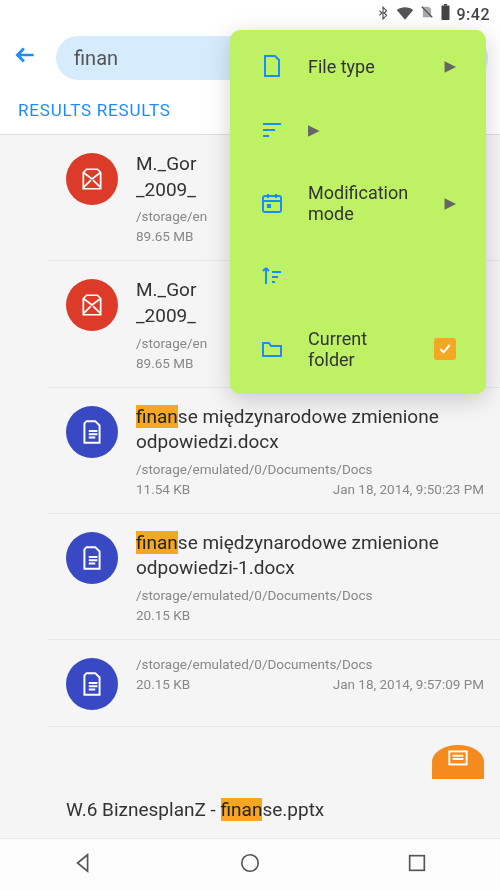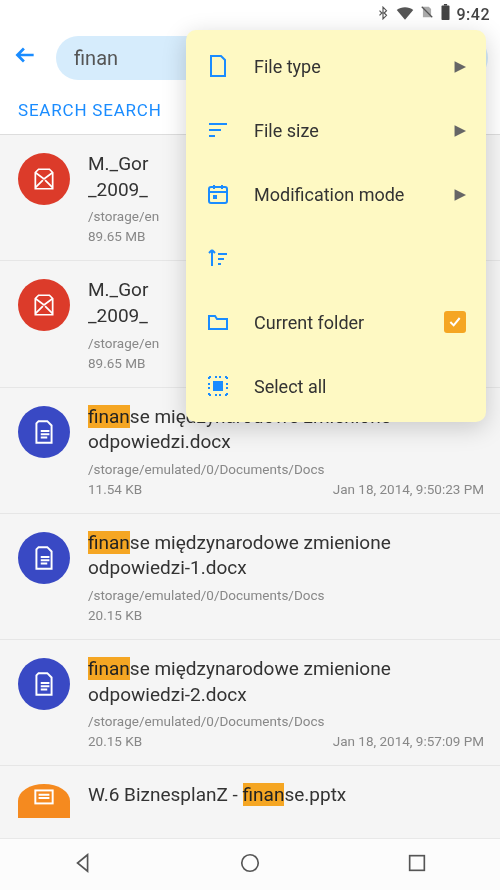--- a/index.html
+++ b/index.html
@@ -7,36 +7,36 @@
 
   .status-bar { height: 28px; background: #fff; display: flex; justify-content: flex-end; align-items: center; padding: 0 10px; gap: 6px; font-size: 16px; color: #444; text-align: center; }
   .status-bar .clock { font-weight: 500; letter-spacing: 0.5px; }
 
   .search-row { background: #fff; display: flex; align-items: center; padding: 8px 12px 10px 12px; gap: 18px; }
   .back-arrow { color: #1a8cff; font-size: 26px; }
   .search-input { flex: 1; background: #d6ecfc; border: none; border-radius: 22px; padding: 10px 18px; font-size: 20px; color: #555; outline: none; }
 
   .tab-row { background: #fff; padding: 10px 18px 14px 18px; font-size: 17px; color: #1a8cff; letter-spacing: 0.8px; border-bottom: 1px solid #ddd; }
 
-  .results { overflow: hidden; }
+  .results { overflow: hidden; padding-left: 48px; }
   .file-row { display: flex; padding: 16px 16px 16px 18px; border-bottom: 1px solid #e6e6e6; gap: 18px; }
   .file-icon { width: 52px; height: 52px; border-radius: 50%; display: flex; align-items: center; justify-content: center; flex-shrink: 0; margin-top: 2px; }
   .file-icon.pdf { background: #dc3b2a; }
   .file-icon.docx { background: #3949c4; }
   .file-icon.pptx { background: #f58a1f; border-radius: 50% 50% 0 0; height: 34px; align-self: flex-end; }
   .file-icon svg { width: 26px; height: 26px; fill: #fff; }
 
   .file-info { flex: 1; min-width: 0; }
   .file-name { font-size: 19px; color: #333; line-height: 1.35; margin-bottom: 6px; }
   .file-name .hl { background: #f5a623; color: #222; }
   .file-path { font-size: 13.5px; color: #888; margin-bottom: 4px; }
   .file-meta { display: flex; justify-content: space-between; font-size: 13.5px; color: #888; }
 
   
-  .menu { position: absolute; top: 30px; right: 14px; width: 300px; background: #fef9c3; border-radius: 10px; box-shadow: 0 6px 24px rgba(0,0,0,0.18); padding: 4px 0; z-index: 50; }
+  .menu { position: absolute; top: 30px; right: 14px; width: 256px; background: #bef264; border-radius: 10px; box-shadow: 0 6px 24px rgba(0,0,0,0.18); padding: 4px 10px; z-index: 50; }
   .menu-item { display: flex; align-items: center; padding: 20px 20px; gap: 24px; }
   .menu-icon { width: 24px; height: 24px; color: #1a8cff; display: flex; align-items: center; justify-content: center; }
   .menu-icon svg { width: 24px; height: 24px; fill: none; stroke: #1a8cff; stroke-width: 2; }
   .menu-label { flex: 1; font-size: 18px; color: #333; }
   .menu-chevron { color: #666; font-size: 15px; }
   .menu-check { width: 22px; height: 22px; background: #f5a623; border-radius: 3px; display: flex; align-items: center; justify-content: center; }
   .menu-check svg { width: 16px; height: 16px; stroke: #fff; stroke-width: 3; fill: none; }
 
   
   .navbar { position: absolute; bottom: 0; left: 0; right: 0; height: 52px; background: #fcfcfc; display: flex; justify-content: space-around; align-items: center; border-top: 1px solid #e8e8e8; }
@@ -75,21 +75,21 @@
 <div class="search-row">
   <span class="back-arrow">
     <svg width="26" height="26" viewBox="0 0 24 24" fill="none" stroke="#1a8cff" stroke-width="2.5">
         <path d="M20 12H5M11 6l-6 6 6 6"></path>
       </svg>
   </span>
   <input class="search-input" value="finan" style="">
 </div>
 
 <div class="tab-row">
-  <span>SEARCH SEARCH</span>
+  <span>RESULTS RESULTS</span>
 </div>
 
 <div class="results">
 
   <div class="file-row">
     <div class="file-icon pdf">
       <svg viewBox="0 0 24 24">
           <path d="M7 3h10l3 3v15H4V6z" fill="none" stroke="#fff" stroke-width="1.6"></path>
           <path d="M4 6l8 6 8-6M4 20l7-7M20 20l-7-7" stroke="#fff" stroke-width="1.6" fill="none"></path>
         </svg>
@@ -163,32 +163,29 @@
   </div>
 
   <div class="file-row">
     <div class="file-icon docx">
       <svg viewBox="0 0 24 24">
           <path d="M7 2h8l4 4v16H5V4z" fill="none" stroke="#fff" stroke-width="1.8"></path>
           <path d="M9 11h8M9 14h8M9 17h6" stroke="#fff" stroke-width="1.8"></path>
         </svg>
     </div>
     <div class="file-info">
-      <div class="file-name">
-        <span class="hl">finan</span><span>se międzynarodowe zmienione odpowiedzi-2.docx</span>
-      </div>
       <div class="file-path">/storage/emulated/0/Documents/Docs</div>
       <div class="file-meta">
         <span>20.15 KB</span>
         <span>Jan 18, 2014, 9:57:09 PM</span>
       </div>
     </div>
   </div>
 
-  <div class="file-row" style="border-bottom:none; padding-bottom:4px;">
+  <div class="file-row" style="border-bottom:none; padding-bottom:4px;flex-direction:column;">
     <div class="file-icon pptx">
       <svg viewBox="0 0 24 24" style="margin-top:-6px">
           <rect x="4" y="5" width="16" height="12" fill="none" stroke="#fff" stroke-width="1.8"></rect>
           <path d="M7 9h10M7 12h10" stroke="#fff" stroke-width="1.8"></path>
         </svg>
     </div>
     <div class="file-info">
       <div class="file-name">
         <span>W.6 BiznesplanZ - </span><span class="hl">finan</span><span>se.pptx</span>
       </div>
@@ -206,21 +203,20 @@
     </span>
     <span class="menu-label">File type</span>
     <span class="menu-chevron">▶</span>
   </div>
   <div class="menu-item">
     <span class="menu-icon">
       <svg viewBox="0 0 24 24">
           <path d="M3 6h18M3 12h12M3 18h6"></path>
         </svg>
     </span>
-    <span class="menu-label">File size</span>
     <span class="menu-chevron">▶</span>
   </div>
   <div class="menu-item">
     <span class="menu-icon">
       <svg viewBox="0 0 24 24">
           <rect x="3" y="5" width="18" height="16" rx="2"></rect>
           <path d="M3 10h18M8 3v4M16 3v4"></path>
           <rect x="7" y="13" width="4" height="4" fill="#1a8cff" stroke="none"></rect>
         </svg>
     </span>
@@ -239,29 +235,20 @@
       <svg viewBox="0 0 24 24">
           <path d="M3 6h6l2 3h10v10H3z"></path>
         </svg>
     </span>
     <span class="menu-label">Current folder</span>
     <span class="menu-check">
       <svg viewBox="0 0 24 24">
           <path d="M5 12l5 5 9-11"></path>
         </svg>
     </span>
-  </div>
-  <div class="menu-item">
-    <span class="menu-icon">
-      <svg viewBox="0 0 24 24">
-          <rect x="7" y="7" width="10" height="10" fill="#1a8cff" stroke="none"></rect>
-          <path d="M3 3h2M3 3v2M21 3h-2M21 3v2M3 21h2M3 21v-2M21 21h-2M21 21v-2M9 3h2M13 3h2M9 21h2M13 21h2M3 9v2M3 13v2M21 9v2M21 13v2" stroke-dasharray="2 2"></path>
-        </svg>
-    </span>
-    <span class="menu-label">Select all</span>
   </div>
 </div>
 
 <div class="navbar">
   <span class="nav-btn">
     <svg viewBox="0 0 24 24">
         <path d="M17 3L6 12l11 9z"></path>
       </svg>
   </span>
   <span class="nav-btn">

